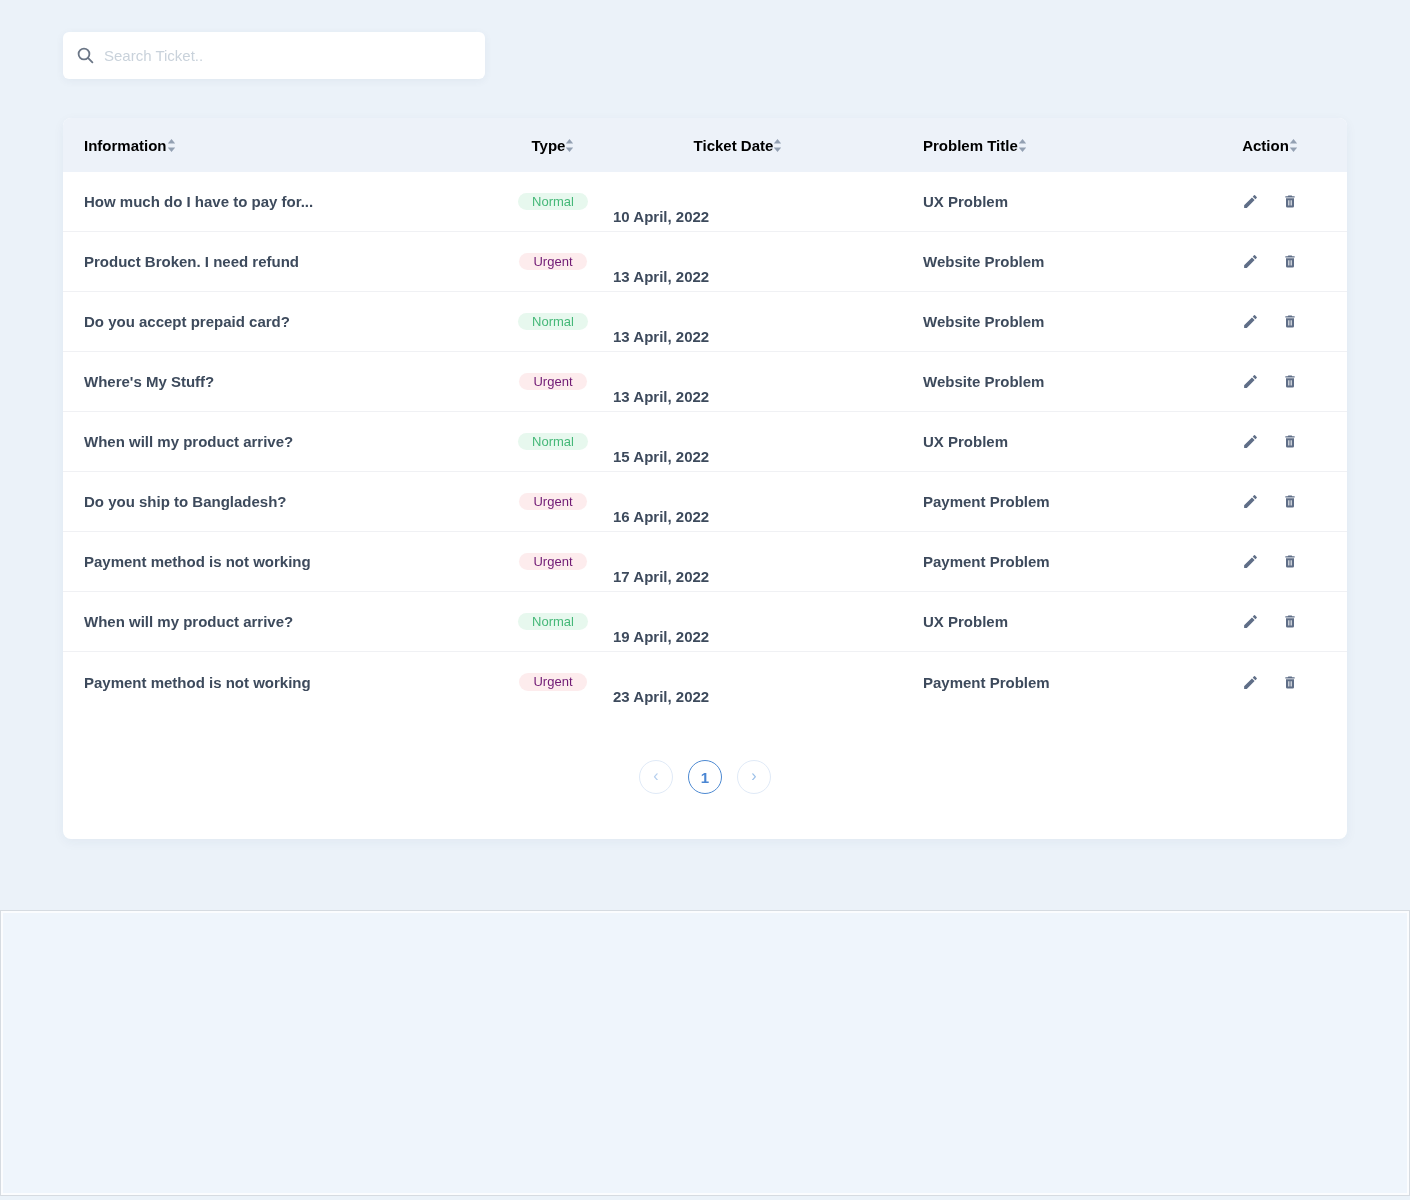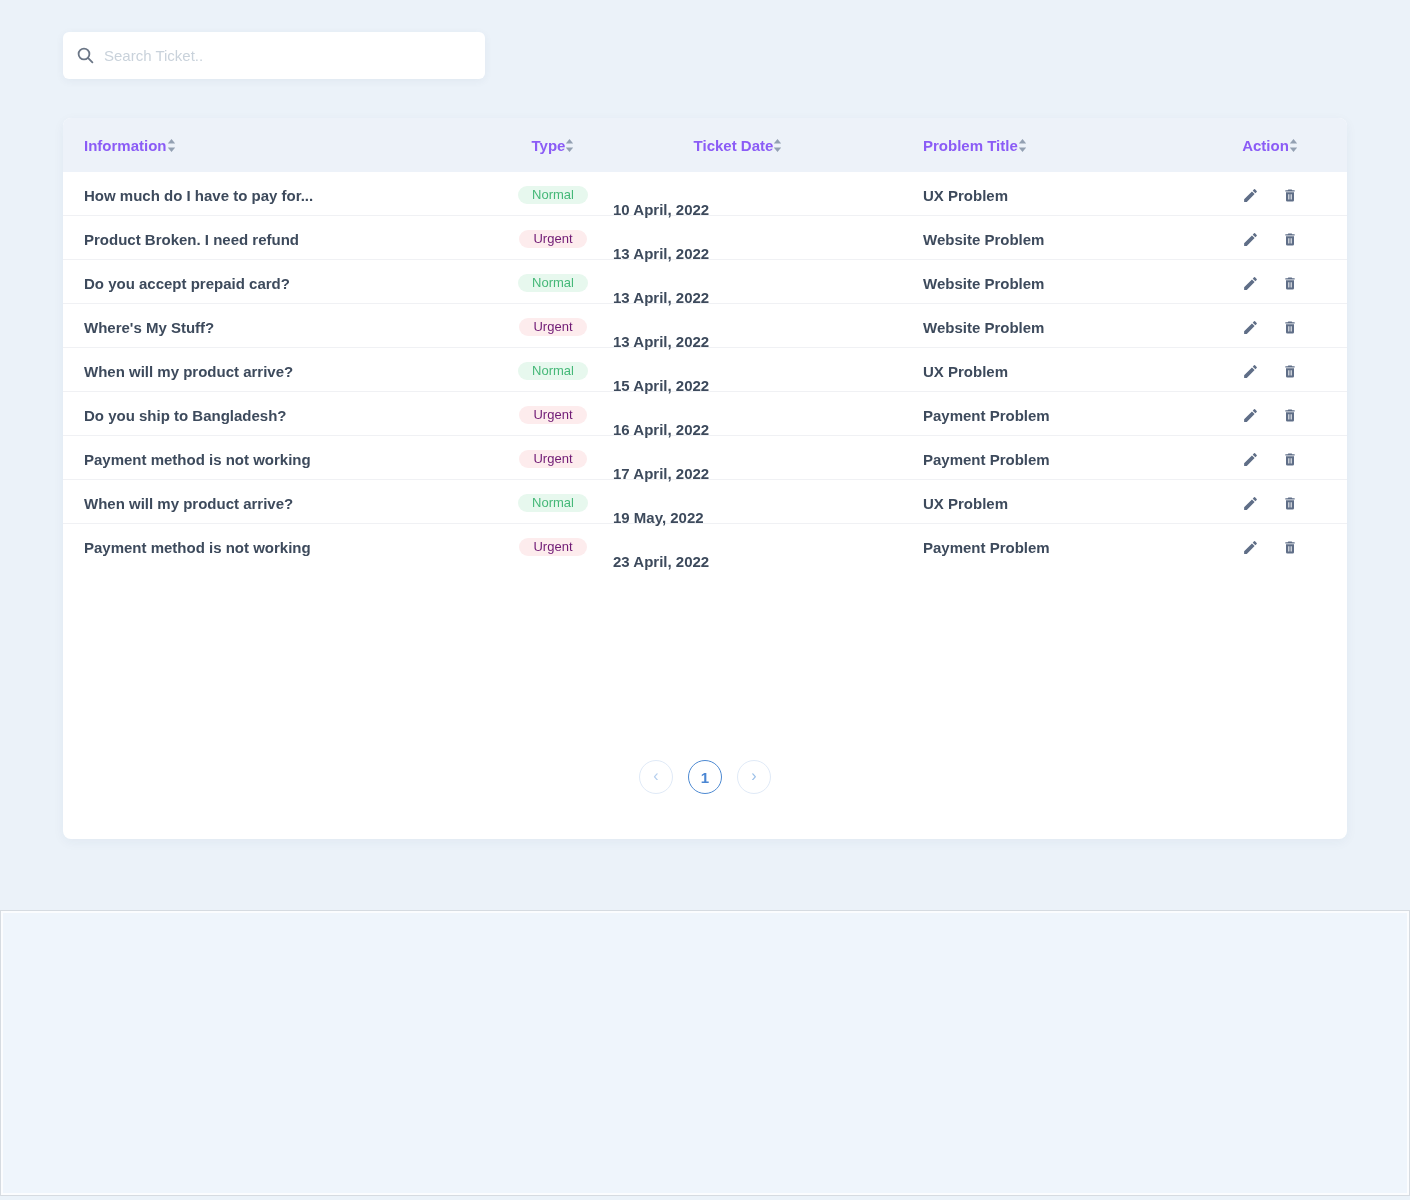--- a/index.html
+++ b/index.html
@@ -52,31 +52,31 @@
   }
   .thead {
     height: 54px;
     background: #edf2f9;
   }
   .th {
     display: flex;
     align-items: center;
     font-size: 15px;
     font-weight: bold;
-    color: #8b5cf6;
+    color: #000000;
     cursor: pointer;
   }
   .th.col-info    { padding-left: 21px; }
   .th.col-type    { justify-content: center; }
   .th.col-date    { justify-content: center; }
   .th.col-problem { padding-left: 60px; }
   .th.col-action  { justify-content: center; }
 
   .tr {
-    height: 44px;
+    height: 60px;
     border-bottom: 1px solid #f0f1f4;
     background: #ffffff;
   }
   .tr:last-child { border-bottom: none; }
   .td {
     font-size: 15px;
     font-weight: bold;
     color: #3d4a5c;
   }
   .td.col-info    { padding-left: 21px; }
@@ -332,21 +332,21 @@
         </svg>
       </button>
     </div>
   </div>
 
   <div class="tr">
     <div class="td col-info">When will my product arrive?</div>
     <div class="td col-type">
       <span class="badge normal">Normal</span>
     </div>
-    <div class="td col-date">19 May, 2022</div>
+    <div class="td col-date">19 April, 2022</div>
     <div class="td col-problem">UX Problem</div>
     <div class="td col-action">
       <button class="icon-btn">
         <svg width="17" height="17" viewBox="0 0 24 24">
           <path fill="#5f6e87" d="M3 17.25V21h3.75L17.81 9.94l-3.75-3.75L3 17.25zM20.71 7.04a1 1 0 0 0 0-1.41l-2.34-2.34a1 1 0 0 0-1.41 0l-1.83 1.83 3.75 3.75 1.83-1.83z"></path>
         </svg>
       </button>
       <button class="icon-btn">
         <svg width="16" height="17" viewBox="0 0 24 24">
           <path fill="#5f6e87" d="M6 19a2 2 0 0 0 2 2h8a2 2 0 0 0 2-2V7H6v12zm3.5-9h1.5v8H9.5v-8zm3.5 0h1.5v8H13v-8zM19 4h-3.5l-1-1h-5l-1 1H5v2h14V4z"></path>

